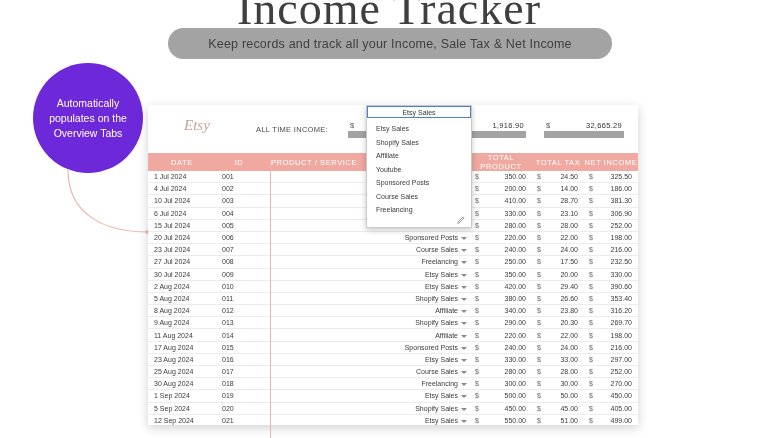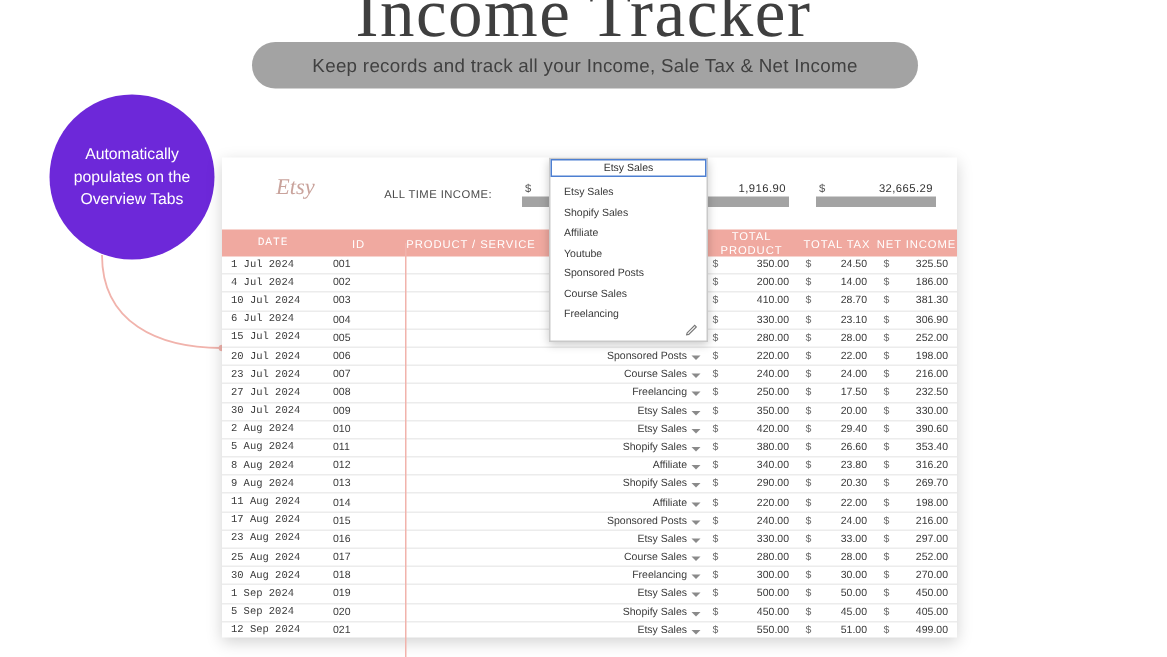--- a/index.html
+++ b/index.html
@@ -139,21 +139,21 @@
   .hdr {
     display: flex;
     background: #f0a9a0;
     height: 18px;
     align-items: center;
     color: #ffffff;
     font-size: 7.5px;
     letter-spacing: .6px;
   }
   .hdr div { text-align: center; }
-  .c-date   { width: 68px; font-family: Liberation Mono, monospace; }
+  .c-date   { width: 68px; }
   .c-id     { width: 46px; }
   .c-prod   { width: 104px; }
   .c-cat    { width: 104px; }
   .c-tot    { width: 62px; }
   .c-tax    { width: 52px; }
   .c-net    { width: 54px; }
 
   .rows { position: relative; }
   .row {
     display: flex;

